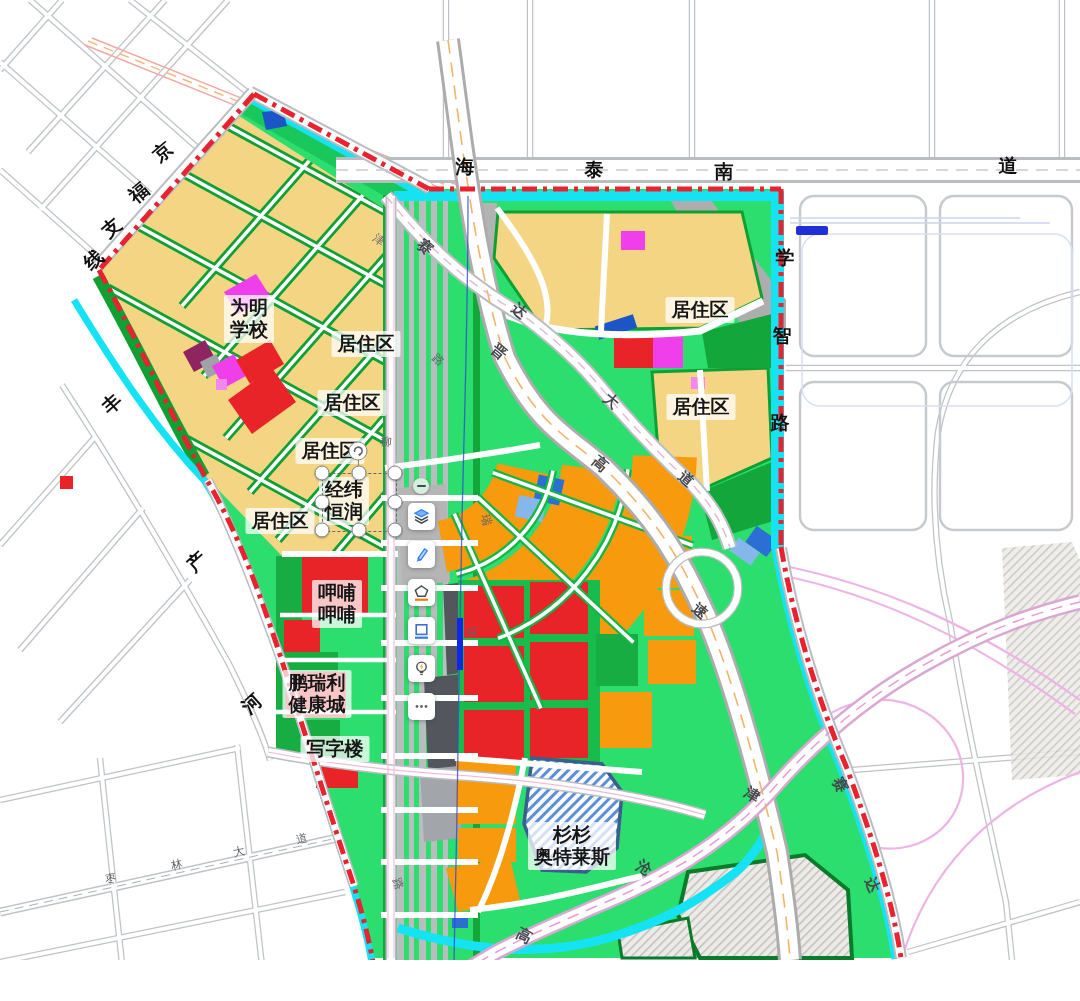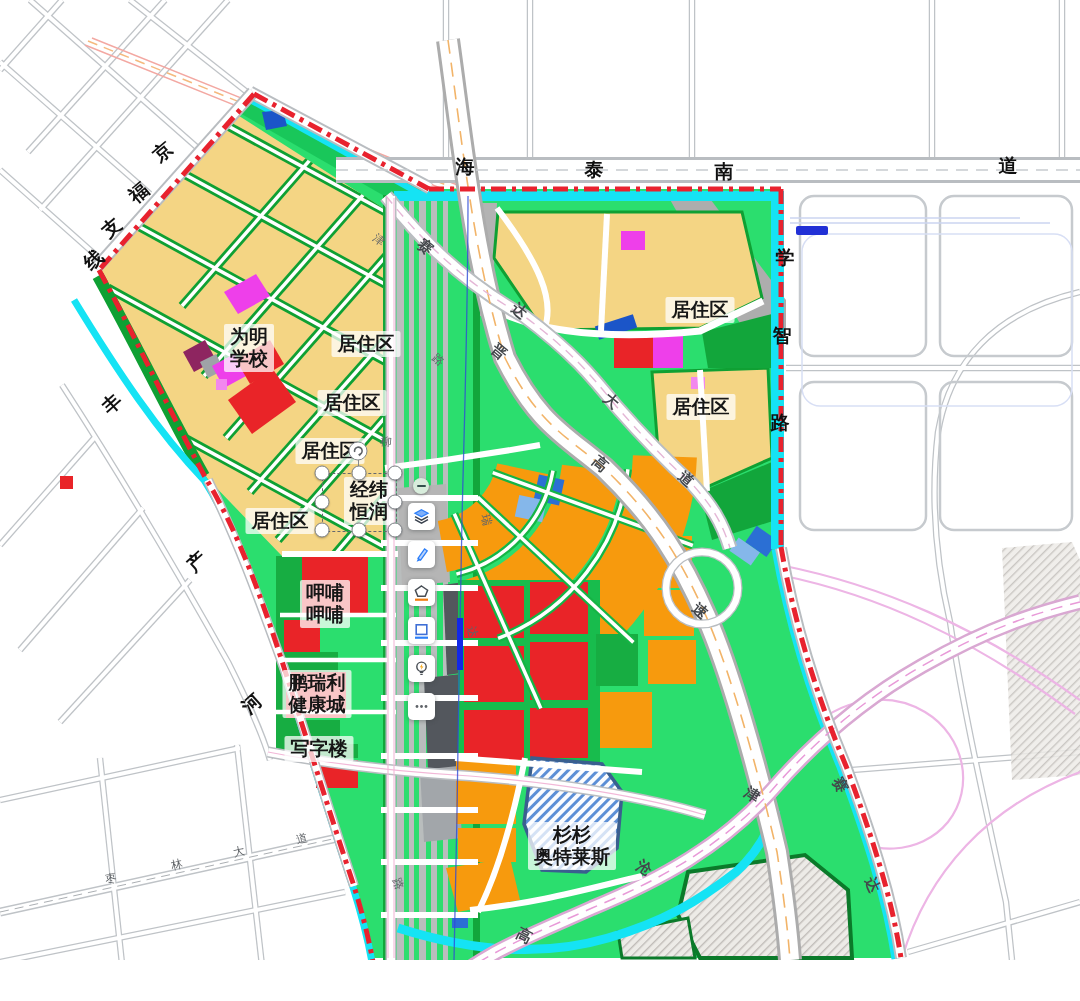--- a/index.html
+++ b/index.html
@@ -416,55 +416,55 @@
 <span class="rc rs" style="left:111px;top:879px;--r:-12deg">枣</span>
 <span class="rc rs" style="left:177px;top:865px;--r:-12deg">林</span>
 <span class="rc rs" style="left:239px;top:852px;--r:-12deg">大</span>
 <span class="rc rs" style="left:302px;top:839px;--r:-12deg">道</span>
 <span class="rc rs" style="left:398px;top:884px;--r:70deg">路</span>
 <span class="rc rs" style="left:486px;top:520px;--r:75deg">瑞</span>
 <span class="rc rs" style="left:472px;top:632px;--r:75deg">达</span>
 <span class="rc rs" style="left:379px;top:240px;--r:38deg">津</span>
 <span class="rc rs" style="left:438px;top:360px;--r:42deg">路</span>
 
-<div class="al" style="left:249px;top:348px">
+<div class="al" style="left:249px;top:319px">
   <span>为明</span>
       <span>学校</span>
     </div>
 <div class="al" style="left:366px;top:344px">
   <span>居住区</span>
     </div>
 <div class="al" style="left:352px;top:403px">
   <span>居住区</span>
     </div>
 <div class="al" style="left:330px;top:451px">
   <span>居住区</span>
     </div>
 <div class="al" style="left:280px;top:521px">
   <span>居住区</span>
     </div>
-<div class="al" style="left:369px;top:501px">
+<div class="al" style="left:344px;top:501px">
   <span>经纬</span>
       <span>恒润</span>
     </div>
 <div class="al" style="left:700px;top:310px">
   <span>居住区</span>
     </div>
 <div class="al" style="left:701px;top:407px">
   <span>居住区</span>
     </div>
-<div class="al" style="left:325px;top:604px">
+<div class="al" style="left:337px;top:604px">
   <span>呷哺</span>
       <span>呷哺</span>
     </div>
 <div class="al" style="left:317px;top:694px">
   <span>鹏瑞利</span>
       <span>健康城</span>
     </div>
-<div class="al" style="left:319px;top:749px">
+<div class="al" style="left:335px;top:749px">
   <span>写字楼</span>
     </div>
 <div class="al" style="left:572px;top:846px">
   <span>杉杉</span>
       <span>奥特莱斯</span>
     </div>
 
 <div class="sel-rect"></div>
 <div class="rot-line"></div>
 <div class="rot-handle">

